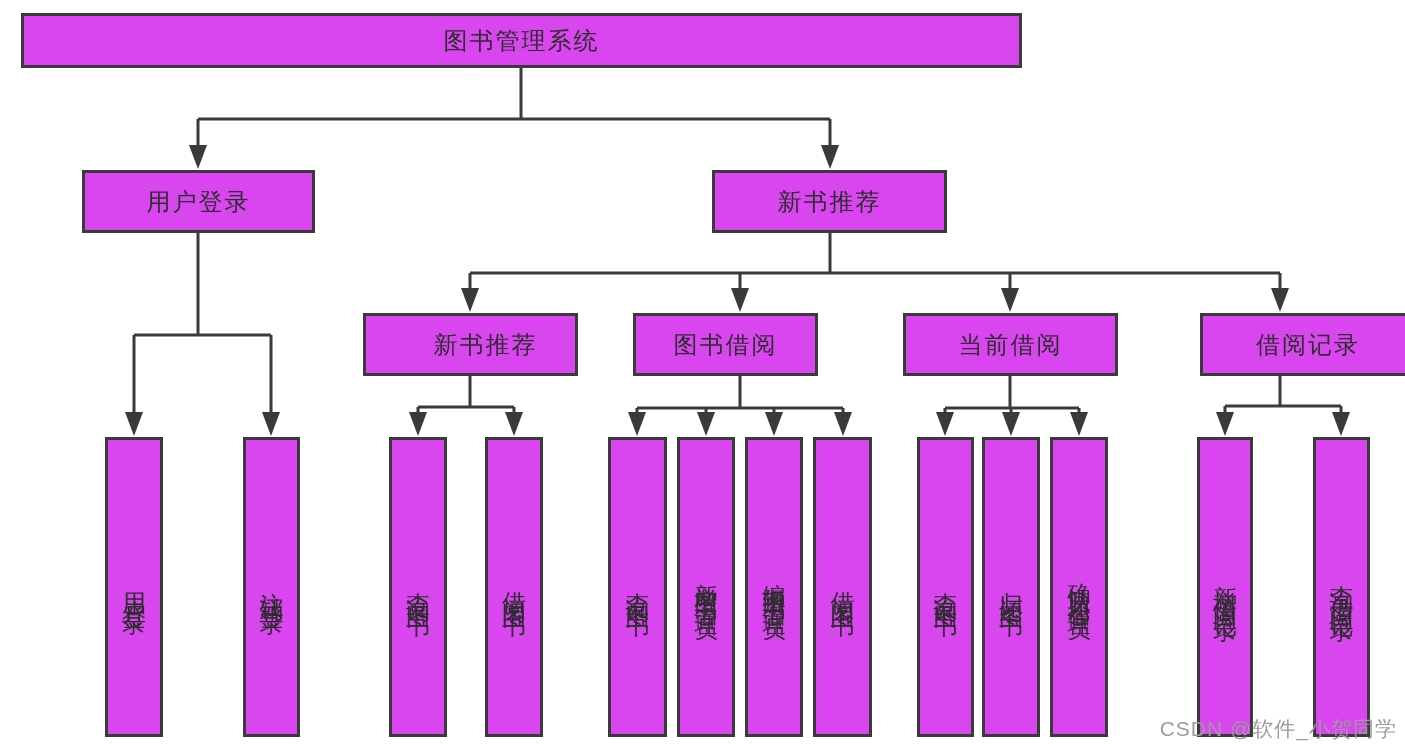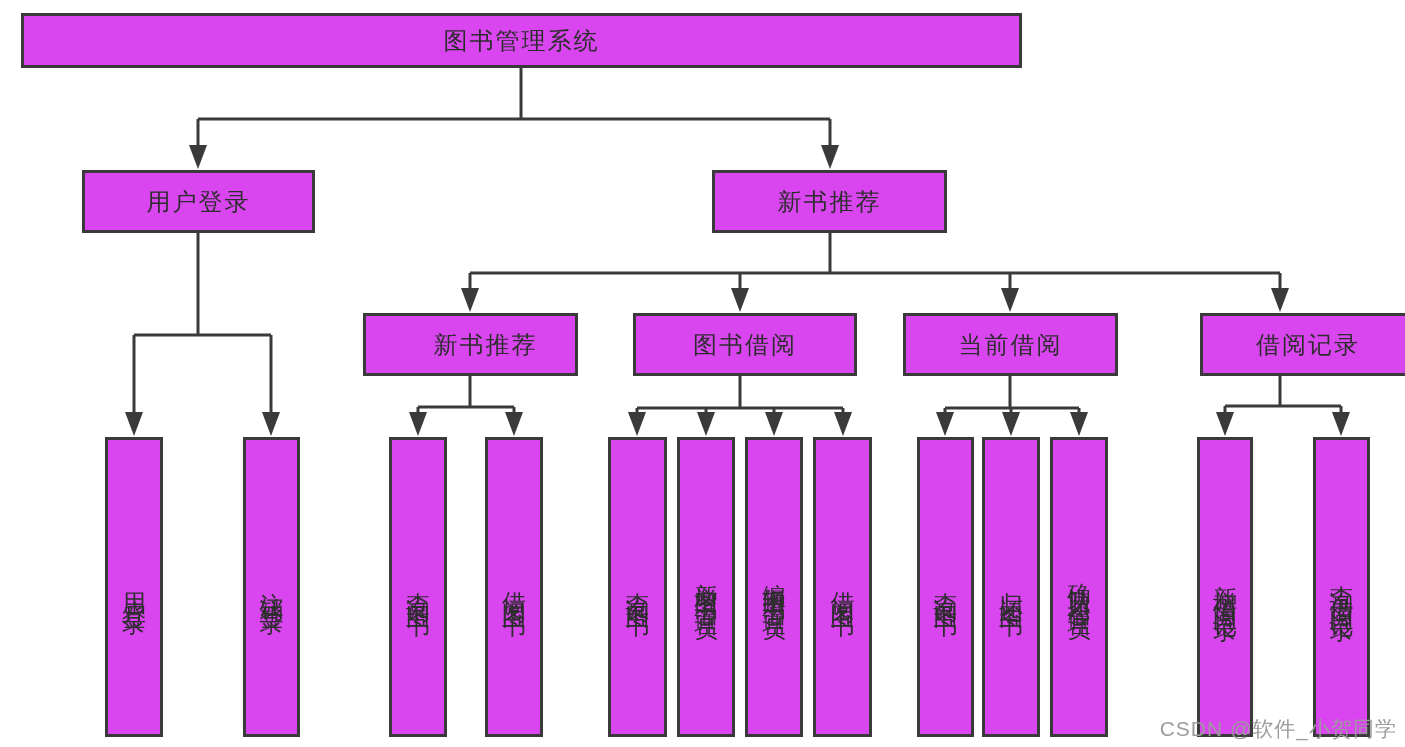--- a/index.html
+++ b/index.html
@@ -82,21 +82,21 @@
   <div class="node" style="left:82px; top:170px; width:233px; height:63px;">
     <span class="label">用户登录</span>
   </div>
   <div class="node" style="left:712px; top:170px; width:235px; height:63px;">
     <span class="label">新书推荐</span>
   </div>
 
   <div class="node" style="left:363px; top:313px; width:215px; height:63px;padding-left:30px;">
     <span class="label">新书推荐</span>
   </div>
-  <div class="node" style="left:633px; top:313px; width:224px; height:63px;">
+  <div class="node" style="left:633px; top:313px; width:185px; height:63px;">
     <span class="label">图书借阅</span>
   </div>
   <div class="node" style="left:903px; top:313px; width:215px; height:63px;text-align:center;">
     <span class="label">当前借阅</span>
   </div>
   <div class="node" style="left:1172px; top:313px; width:216px; height:63px;margin-left:28px;">
     <span class="label">借阅记录</span>
   </div>
 
   <div class="node leaf" style="left:105px; top:437px; width:58px; height:300px;">

